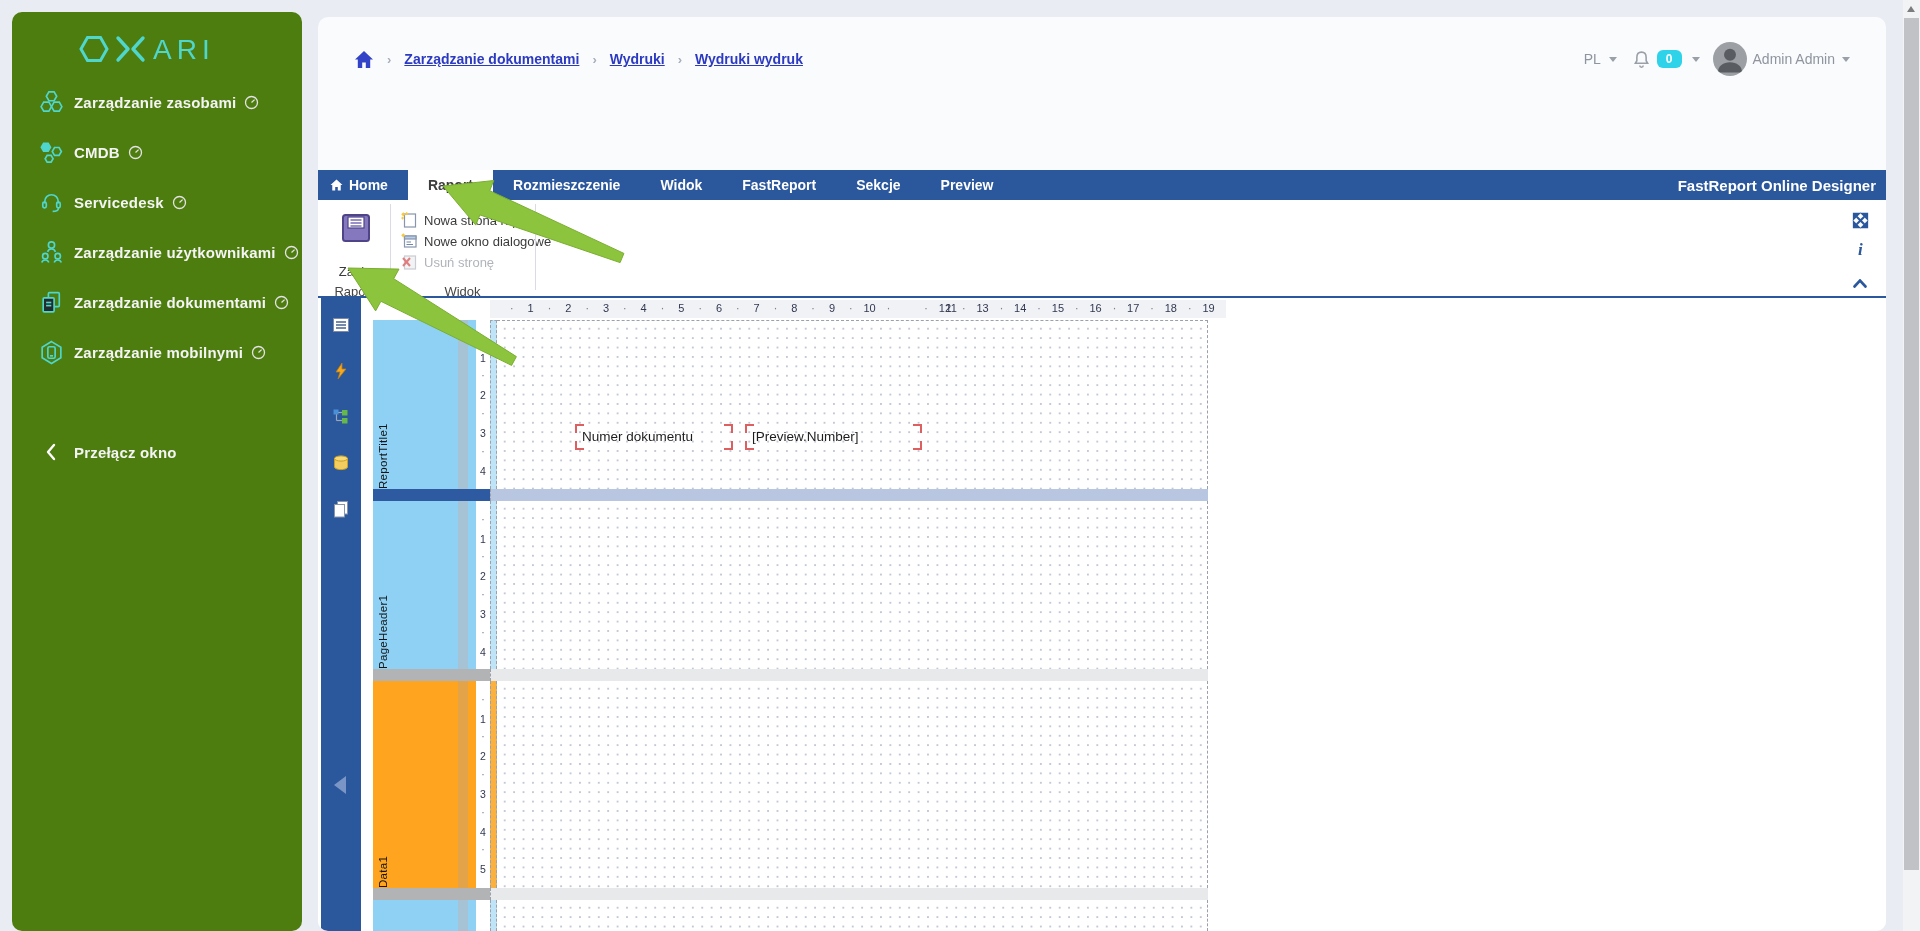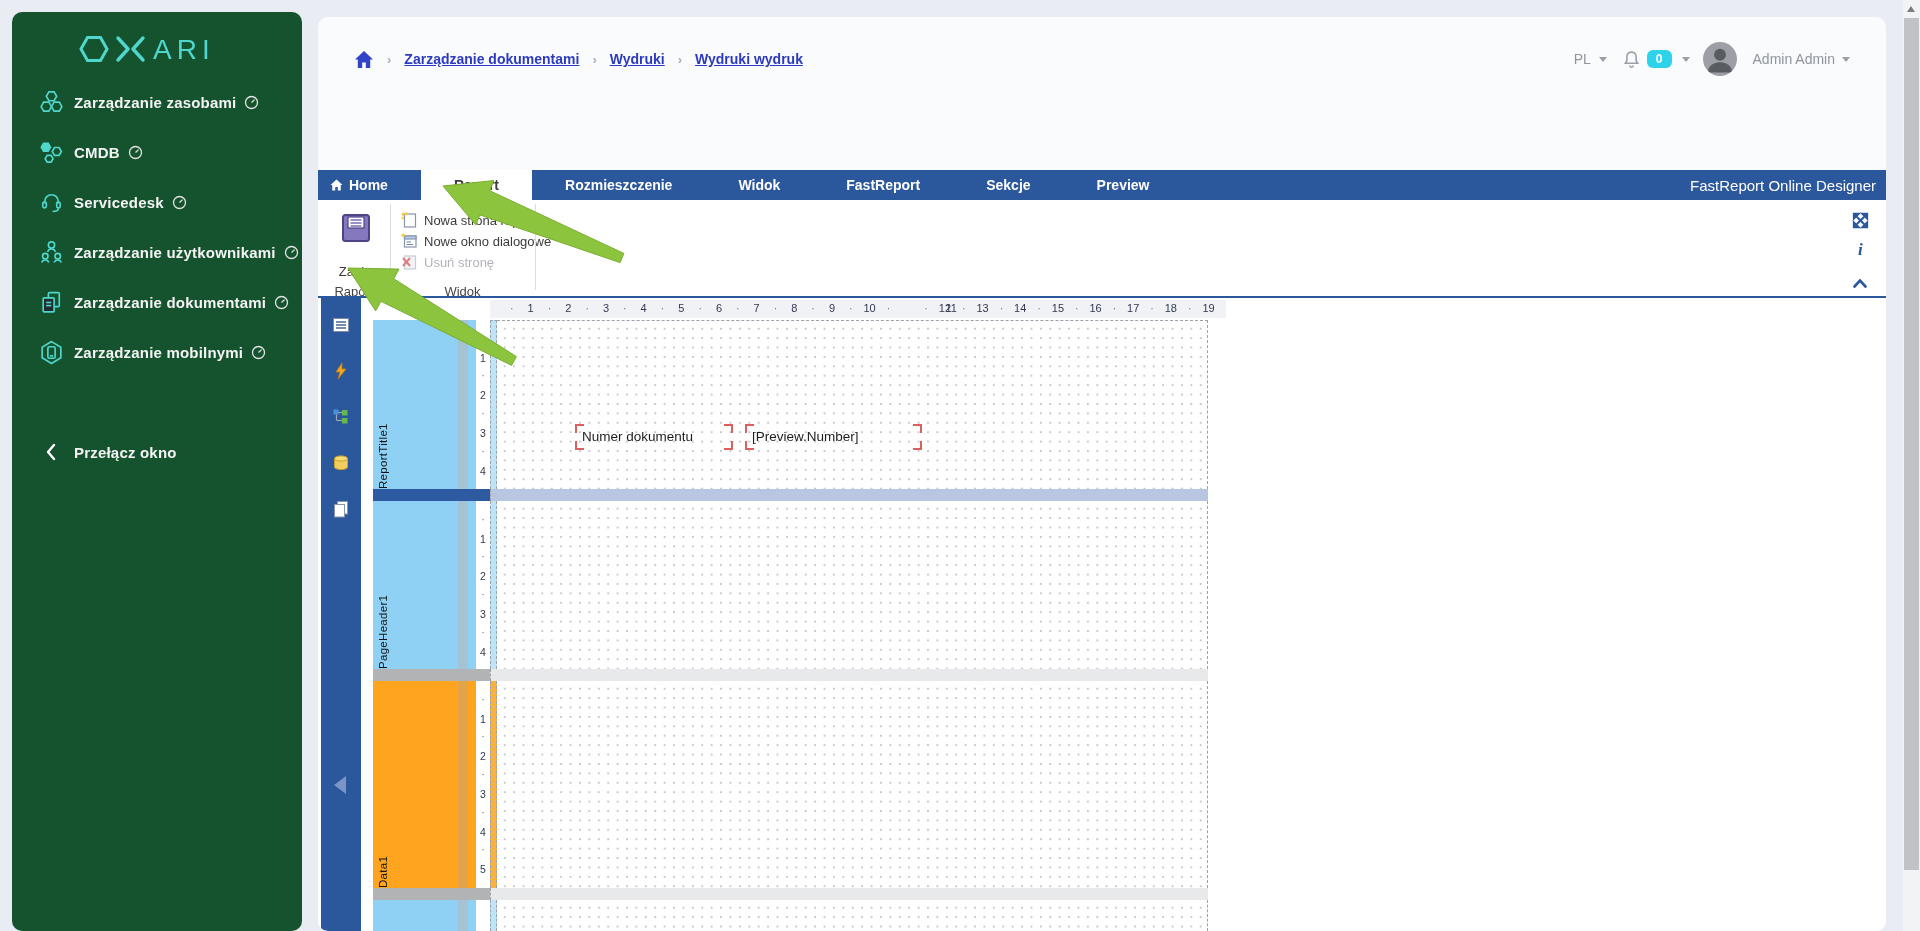--- a/index.html
+++ b/index.html
@@ -1,21 +1,21 @@
 <!DOCTYPE html>
 <html><head>
 <meta charset="utf-8">
 <style>
   *{margin:0;padding:0;box-sizing:border-box}
   html,body{width:1920px;height:931px;overflow:hidden}
   body{font-family:"Liberation Sans",sans-serif;background:#eaecf4;-webkit-font-smoothing:antialiased}
   #app{position:relative;width:1920px;height:931px;overflow:hidden}
 
   
-  .sidebar{position:absolute;left:12px;top:12px;width:290px;height:919px;background:#14532d;border-radius:10px;color:#f2f2f2;z-index:3}
+  .sidebar{position:absolute;left:12px;top:12px;width:290px;height:919px;background:#4d7c0f;border-radius:10px;color:#f2f2f2;z-index:3}
   .logo-wrap{position:absolute;top:18px;left:0;width:100%;display:flex;justify-content:center}
   .nav-item{position:absolute;left:0;width:100%;height:44px;display:flex;align-items:center;cursor:pointer}
   .ni1{top:68px}.ni2{top:118px}.ni3{top:168px}.ni4{top:218px}.ni5{top:268px}.ni6{top:318px}.ni7{top:368px}.ni8{top:418px}
   .nav-ic{position:absolute;left:24px;width:30px;display:flex;justify-content:center}
   .nav-label{margin-left:62px;font-size:15px;font-weight:600;letter-spacing:.2px;color:#f4f4f4;white-space:nowrap}
   .gauge{margin-left:8px;vertical-align:-2px}
 
   
   .card{position:absolute;left:318px;top:17px;width:1568px;height:914px;background:#fafbfd;border-radius:10px;overflow:hidden;z-index:2}
 
@@ -26,29 +26,29 @@
   .crumb-sep::before{content:"›"}
 
   
   .hdr-right{position:absolute;right:36px;top:26px;height:32px;display:flex;align-items:center;color:#8f949e;font-size:14px}
   .lang{margin-right:8px}
   .caret{width:0;height:0;border-left:4.5px solid transparent;border-right:4.5px solid transparent;border-top:5px solid #9aa0a8;display:inline-block}
   .bell-wrap{margin-left:16px;margin-right:7px;display:flex;align-items:center}
   .badge{background:#2ed3ea;color:#fff;font-size:12px;font-weight:700;border-radius:6px;padding:2px 9px;line-height:14px}
   .badge-caret{margin-left:10px}
   .avatar{width:34px;height:34px;border-radius:50%;background:#9c9fa3;overflow:hidden;margin-left:13px;position:relative}
-  .user-name{margin-left:16px;margin-right:7px;white-space:nowrap}
+  .user-name{margin-left:6px;margin-right:7px;white-space:nowrap}
 
   
   .fr{position:absolute;left:0;top:153px;width:1568px;height:761px}
   .fr-tabs{position:absolute;left:0;top:0;width:100%;height:30px;background:#2b579d;display:flex;align-items:stretch}
-  .fr-tab{display:flex;align-items:center;gap:6px;padding:0 33px;color:#fff;font-size:14px;font-weight:600;cursor:pointer;white-space:nowrap}
+  .fr-tab{display:flex;align-items:center;gap:6px;padding:0 20px;color:#fff;font-size:14px;font-weight:600;cursor:pointer;white-space:nowrap}
   .fr-tab.first{padding-left:12px}
   .fr-tab.active{background:#fff;color:#3d3d3d}
-  .fr-title{margin-left:auto;padding-right:10px;display:flex;align-items:center;color:#fff;font-size:15px;font-weight:400;white-space:nowrap}
+  .fr-title{margin-left:auto;padding-right:10px;display:flex;align-items:center;color:#fff;font-size:15px;font-weight:700;white-space:nowrap}
 
   .fr-ribbon{position:absolute;left:0;top:30px;width:100%;height:96px;background:#fff}
   .fr-ribbon-line{position:absolute;left:0;top:126px;width:100%;height:2px;background:#2b579d}
   .grp-sep{position:absolute;top:4px;height:86px;width:1px;background:#d9dce2}
   .sep1{left:72px}.sep2{left:217px}
   .save-btn{position:absolute;left:20px;top:12px;width:36px;height:50px;text-align:center;cursor:pointer}
   .save-label{position:absolute;left:-8px;top:52px;width:56px;text-align:center;font-size:13px;color:#3b3b3b}
   .grp-label{position:absolute;font-size:13px;color:#454545;text-align:center}
   .grp-raport{left:0;top:84px;width:72px}
   .grp-pages{left:72px;top:84px;width:145px}

